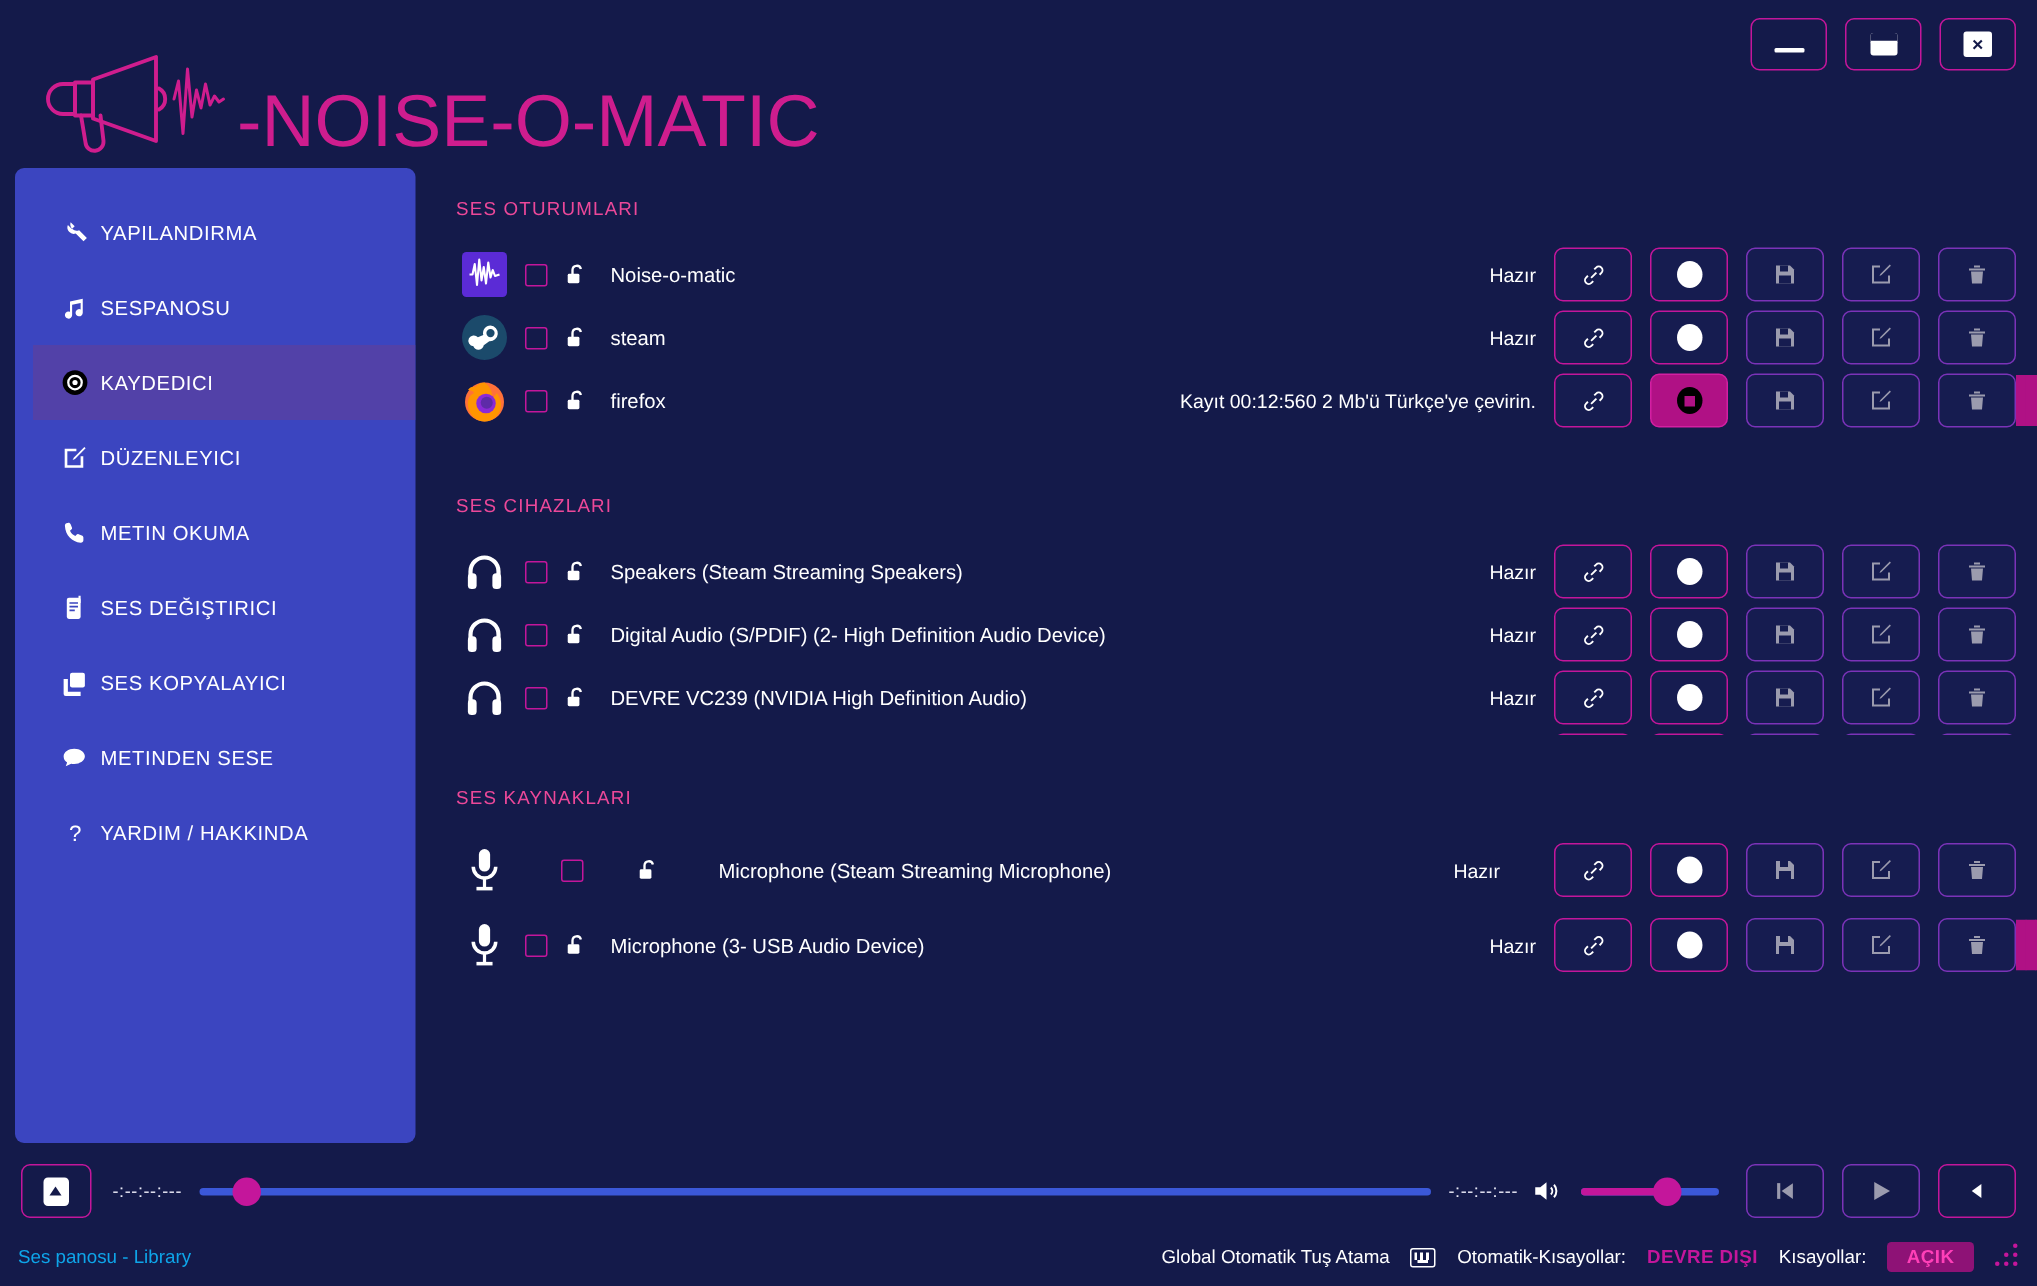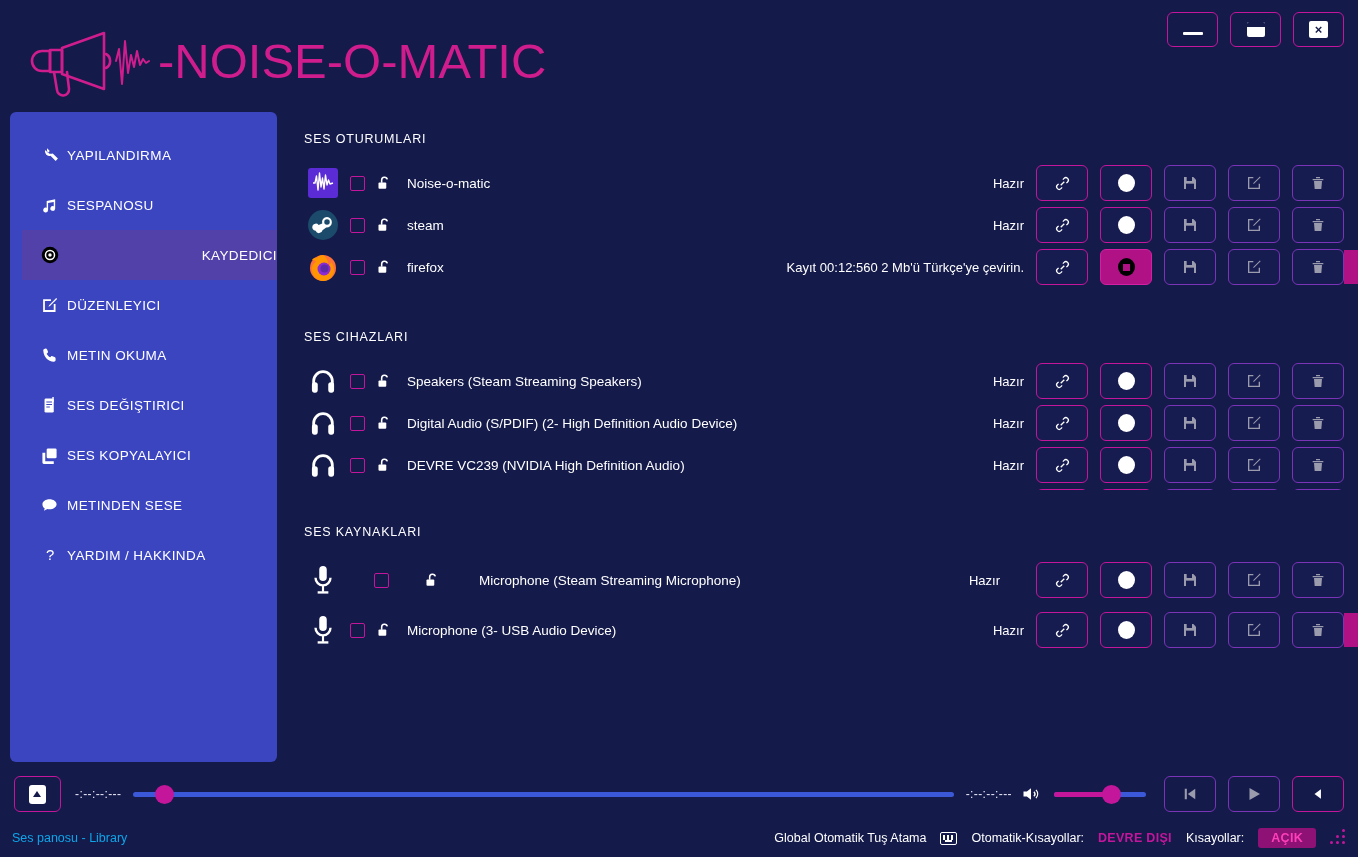--- a/index.html
+++ b/index.html
@@ -19,45 +19,45 @@
     background: #141a4a; display: flex; align-items: center; justify-content: center;
     cursor: pointer;
   }
   .wb-min { width: 20px; height: 3px; background: #fff; border-radius: 1px; margin-top: 8px; }
   .wb-max { width: 18px; height: 15px; background: #fff; border-radius: 2px; position: relative; }
   .wb-max::after { content:""; position:absolute; left:0; top:0; right:0; height:5px; background:#141a4a; border-bottom:2px solid #fff; border-radius:2px 2px 0 0;}
   .wb-close { width: 19px; height: 17px; background: #fff; border-radius: 2px; color: #141a4a;
       font-size: 13px; font-weight: bold; display:flex; align-items:center; justify-content:center; line-height:1;}
 
   
-  .logo { position: absolute; left: 20px; top: 16px; display: flex; align-items: center; height: 90px; }
+  .logo { position: absolute; left: 20px; top: 16px; display: flex; align-items: flex-end; height: 90px; }
   .logo svg { display: block; }
   .logo-text {
     font-size: 49px; letter-spacing: 0px; color: #cf1d8e;
     font-family: "Liberation Sans", sans-serif; font-weight: 300;
     margin-left: -2px; line-height: 1;
   }
 
   
   .sidebar {
     position: absolute; left: 10px; top: 112px; width: 267px; height: 650px;
     background: #3b45c0; border-radius: 6px; overflow: hidden; padding-top: 18px; padding-left: 12px;
   }
   .side-item {
     display: flex; align-items: center; height: 50px; padding-left: 19px; cursor: pointer;
     color: #ffffff; font-size: 13.5px; letter-spacing: .4px;
   }
-  .side-item.active { background: #5241a8; justify-content: space-between; }
+  .side-item.active { background: #5241a8; }
   .side-ico { width: 26px; display:flex; align-items:center; justify-content:flex-start; flex:0 0 26px; }
   .side-ico svg { display:block; }
 
   
   .main { position: absolute; left: 304px; top: 132px; width: 1040px; }
   .sect-title {
-    color: #ffffff; font-size: 12.5px; letter-spacing: .8px; margin-bottom: 16px;
+    color: #ec4899; font-size: 12.5px; letter-spacing: .8px; margin-bottom: 16px;
   }
   .rows { position: relative; }
   .row { display: flex; align-items: center; height: 42px; margin-bottom: 0px; position: relative; }
   .row + .row { margin-top: 0px; }
 
   .appico { width: 38px; height: 34px; flex:0 0 38px; display:flex; align-items:center; justify-content:center; margin-right: 8px;}
   .cbx { width: 15px; height: 15px; border: 1.6px solid #c4169b; border-radius: 2px; background: transparent; flex:0 0 15px; cursor:pointer; }
   .lock { width: 24px; flex: 0 0 24px; display:flex; align-items:center; justify-content:center; margin-left:7px;}
   .rowname { font-size: 13.5px; color: #fff; margin-left: 11px; white-space: nowrap; }
   .status { font-size: 13px; color: #fff; margin-left: auto; white-space: nowrap; padding-right: 12px;}

